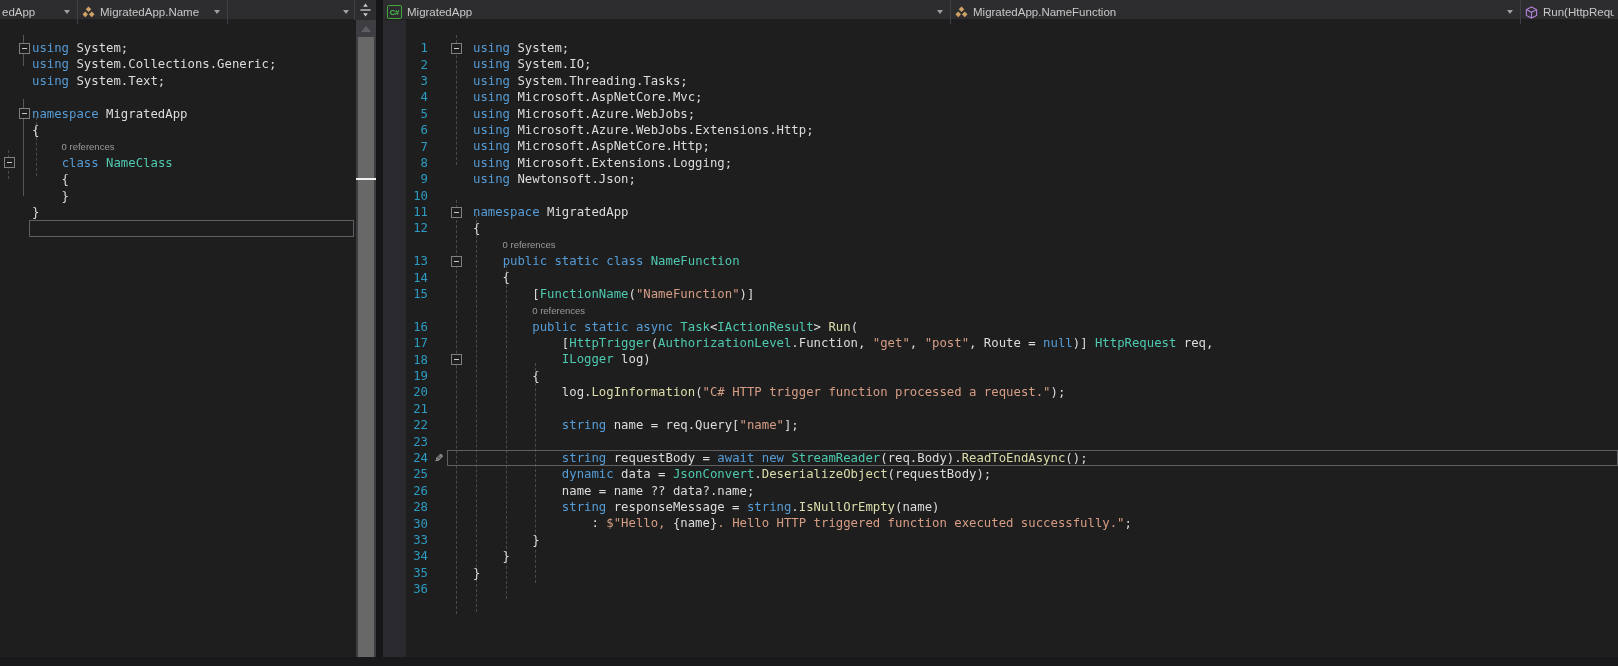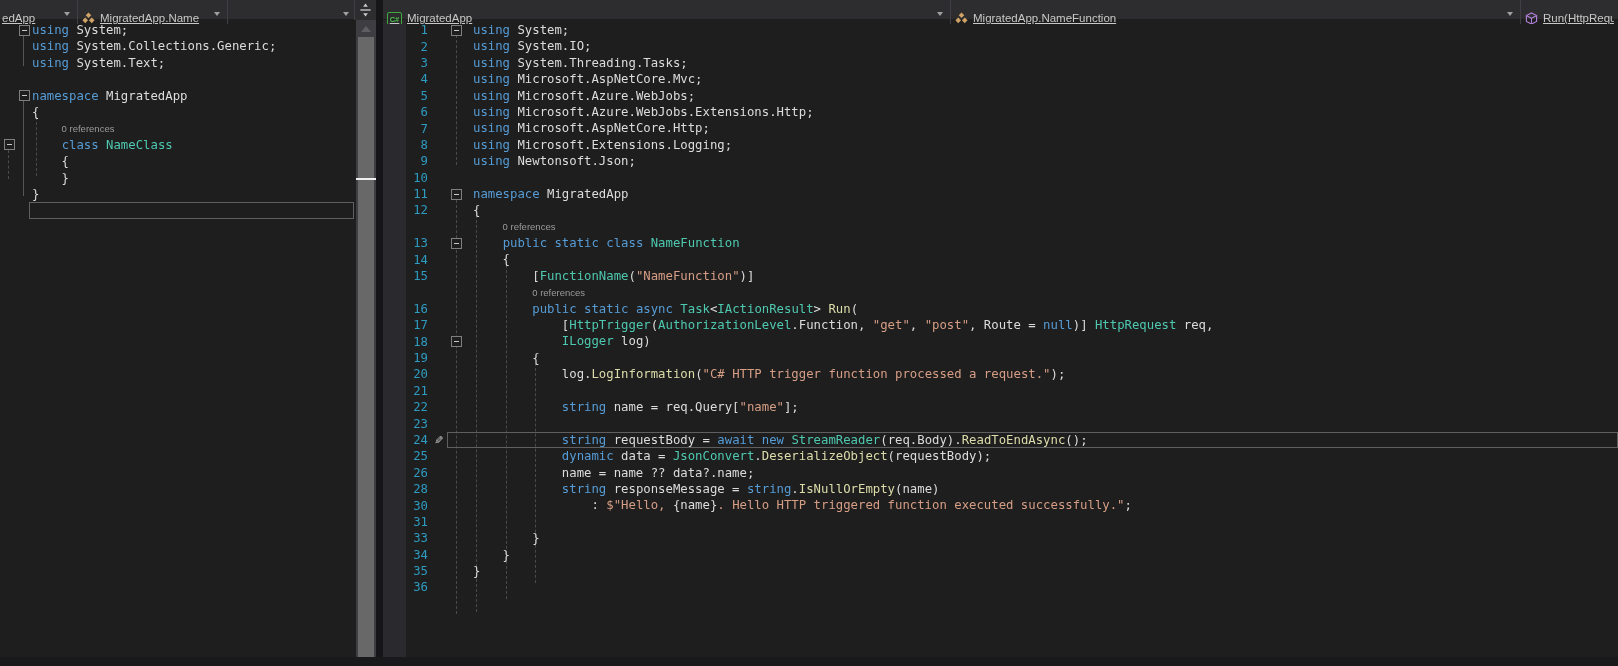--- a/index.html
+++ b/index.html
@@ -5,32 +5,32 @@
   html,body{margin:0;padding:0;background:#111;}
   #screen{position:relative;width:1618px;height:666px;overflow:hidden;
     background:var(--c-bg,#1E1E1E);font-family:"Liberation Sans",sans-serif;}
   .pane{position:absolute;top:0;height:666px;overflow:hidden;}
   #left-pane{left:0;width:376px;}
   #separator{position:absolute;left:376px;top:0;width:7px;height:666px;background:#161618;}
   #right-pane{left:383px;width:1235px;}
   
   .navbar{position:absolute;top:0;left:0;right:0;height:20px;background:var(--c-nav,#2D2D30);
     display:flex;align-items:stretch;border-bottom:1px solid #1E1E1E;box-sizing:border-box;}
-  .dd{display:flex;align-items:flex-start;box-sizing:border-box;border-right:1px solid var(--c-navb,#3F3F46);
-    padding:12px 4px;overflow:hidden;white-space:nowrap;color:#C8C8C8;font-size:11.5px;text-decoration:underline;}
+  .dd{display:flex;align-items:center;box-sizing:border-box;border-right:1px solid var(--c-navb,#3F3F46);
+    padding:12px 4px;overflow:hidden;white-space:nowrap;color:#C8C8C8;font-size:11.5px;}
   .dd .lbl{flex:1 1 auto;overflow:hidden;}
   .chev{flex:0 0 auto;width:0;height:0;border-left:3.5px solid transparent;border-right:3.5px solid transparent;
     border-top:4px solid #A0A0A0;margin:0 3px 0 6px;}
   .navicon{flex:0 0 auto;margin-right:5px;display:inline-flex;align-items:center;}
   .csicon{width:13px;height:12px;border:1px solid #3EA83E;border-radius:2px;color:#4DC44D;
     font-size:7.5px;font-weight:bold;display:flex;align-items:center;justify-content:center;}
   #splitter-btn{position:absolute;right:0;top:0;width:22px;height:20px;background:var(--c-nav,#2D2D30);
     border-left:1px solid var(--c-navb,#3F3F46);display:flex;align-items:center;justify-content:center;box-sizing:border-box;}
   
-  .content{position:absolute;top:20px;left:0;right:0;bottom:0;padding-top:2px;border-radius:31px;}
+  .content{position:absolute;top:20px;left:0;right:0;bottom:0;padding-top:20px;border-radius:31px;}
   .row{display:flex;height:16.4px;align-items:center;position:relative;}
   pre.code{margin:0;white-space:pre;font-family:"DejaVu Sans Mono",monospace;font-size:12.3px;
     line-height:16.4px;color:var(--c-p,#DCDCDC);}
   #right-lines pre.code{padding-left:6px;}
   #left-lines pre.code{padding-left:2px;}
   .num{flex:0 0 48px;text-align:right;padding-right:3px;box-sizing:border-box;color:var(--c-num,#2E9BC0);
     font-family:"DejaVu Sans Mono",monospace;font-size:12.3px;}
   .glyph{flex:0 0 16px;text-align:center;}
   .pencil{color:#C0C0C0;font-size:11px;transform:scaleX(-1);line-height:16.4px;}
   #right-lines .fold-cell{flex:0 0 20px;}
@@ -392,26 +392,20 @@
             <span class="fold-cell"></span>
             <pre class="code"><span class="tk-p">            </span><span class="tk-k">string</span><span class="tk-p"> responseMessage = </span><span class="tk-k">string</span><span class="tk-p">.</span><span class="tk-m">IsNullOrEmpty</span><span class="tk-p">(name)</span></pre>
           </div>
           <div class="row">
             <span class="num">30</span>
             <span class="glyph"></span>
             <span class="fold-cell"></span>
             <pre class="code"><span class="tk-p">                : </span><span class="tk-s">$"Hello, </span><span class="tk-p">{name}</span><span class="tk-s">. Hello HTTP triggered function executed successfully."</span><span class="tk-p">;</span></pre>
           </div>
           <div class="row">
-            <span class="num">31</span>
-            <span class="glyph"></span>
-            <span class="fold-cell"></span>
-            <pre class="code"></pre>
-          </div>
-          <div class="row">
             <span class="num">33</span>
             <span class="glyph"></span>
             <span class="fold-cell"></span>
             <pre class="code"><span class="tk-p">        }</span></pre>
           </div>
           <div class="row">
             <span class="num">34</span>
             <span class="glyph"></span>
             <span class="fold-cell"></span>
             <pre class="code"><span class="tk-p">    }</span></pre>

